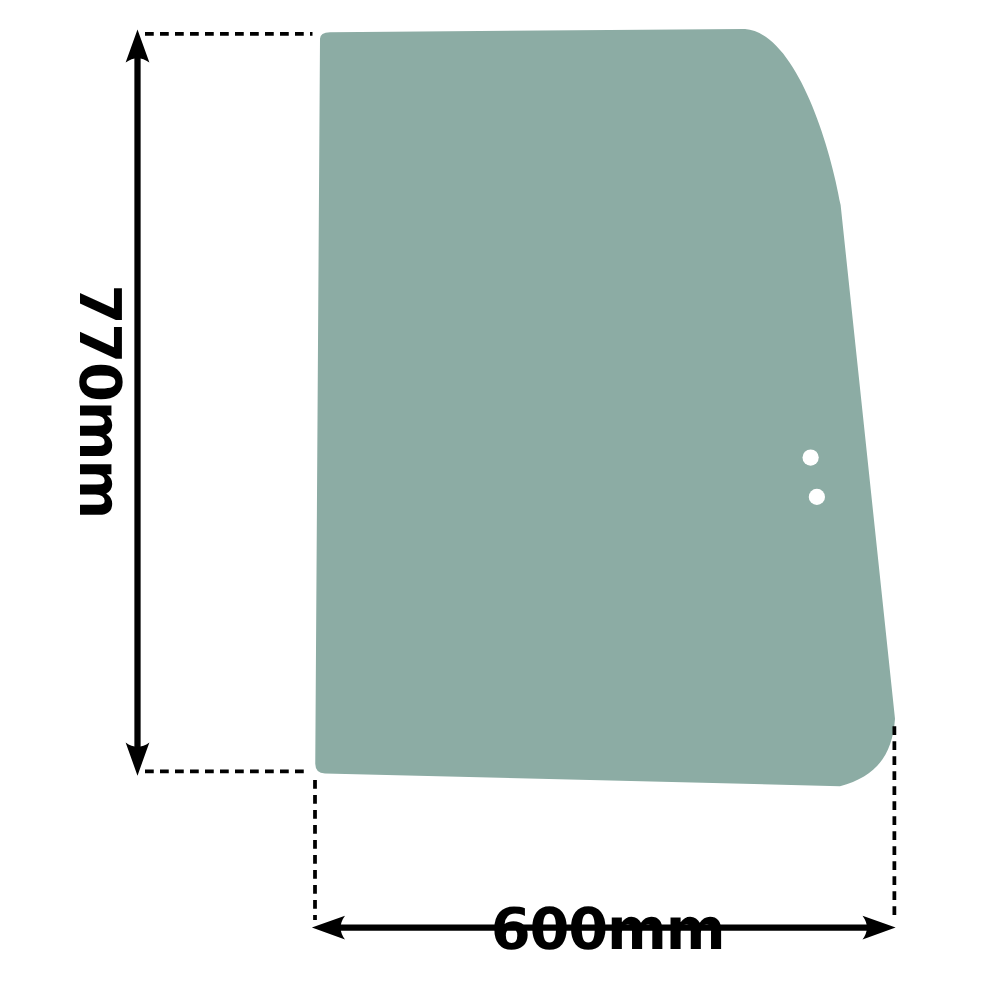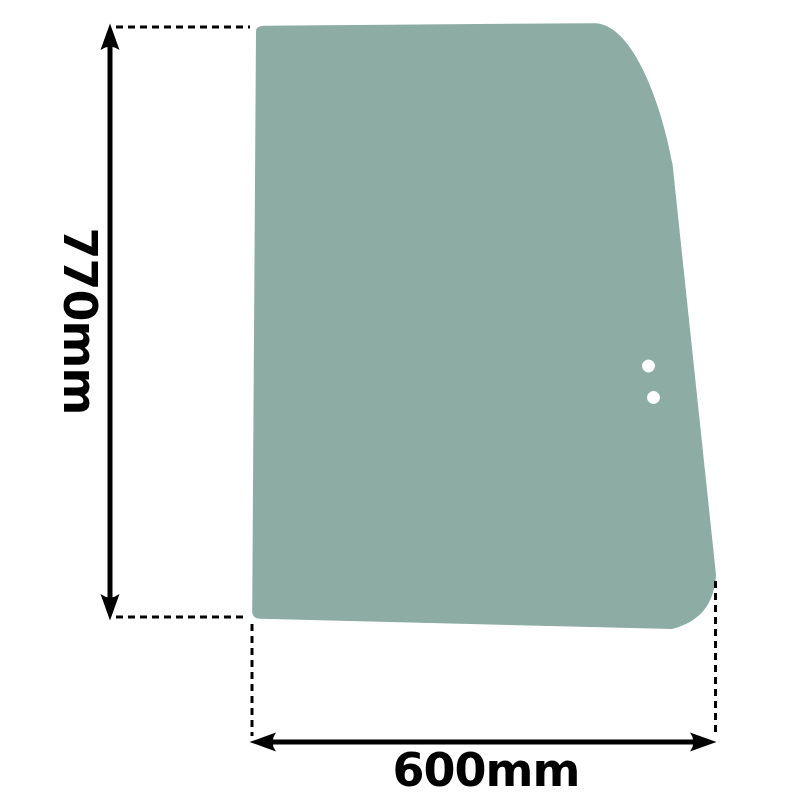--- a/index.html
+++ b/index.html
@@ -29,21 +29,21 @@
     white-space: nowrap;
     letter-spacing: -1px;
   }
   .dim-label-vertical {
     left: 80px;
     top: 321px;
     transform: translate(-50%, -50%) rotate(90deg);
   }
   .dim-label-horizontal {
     left: 486px;
-    top: 747px;
+    top: 720px;
     transform: translateX(-50%);
   }
 </style>
 </head>
 <body>
 
 <div class="canvas">
 
   <svg class="diagram-svg" width="800" height="800" viewBox="0 0 800 800">
 

